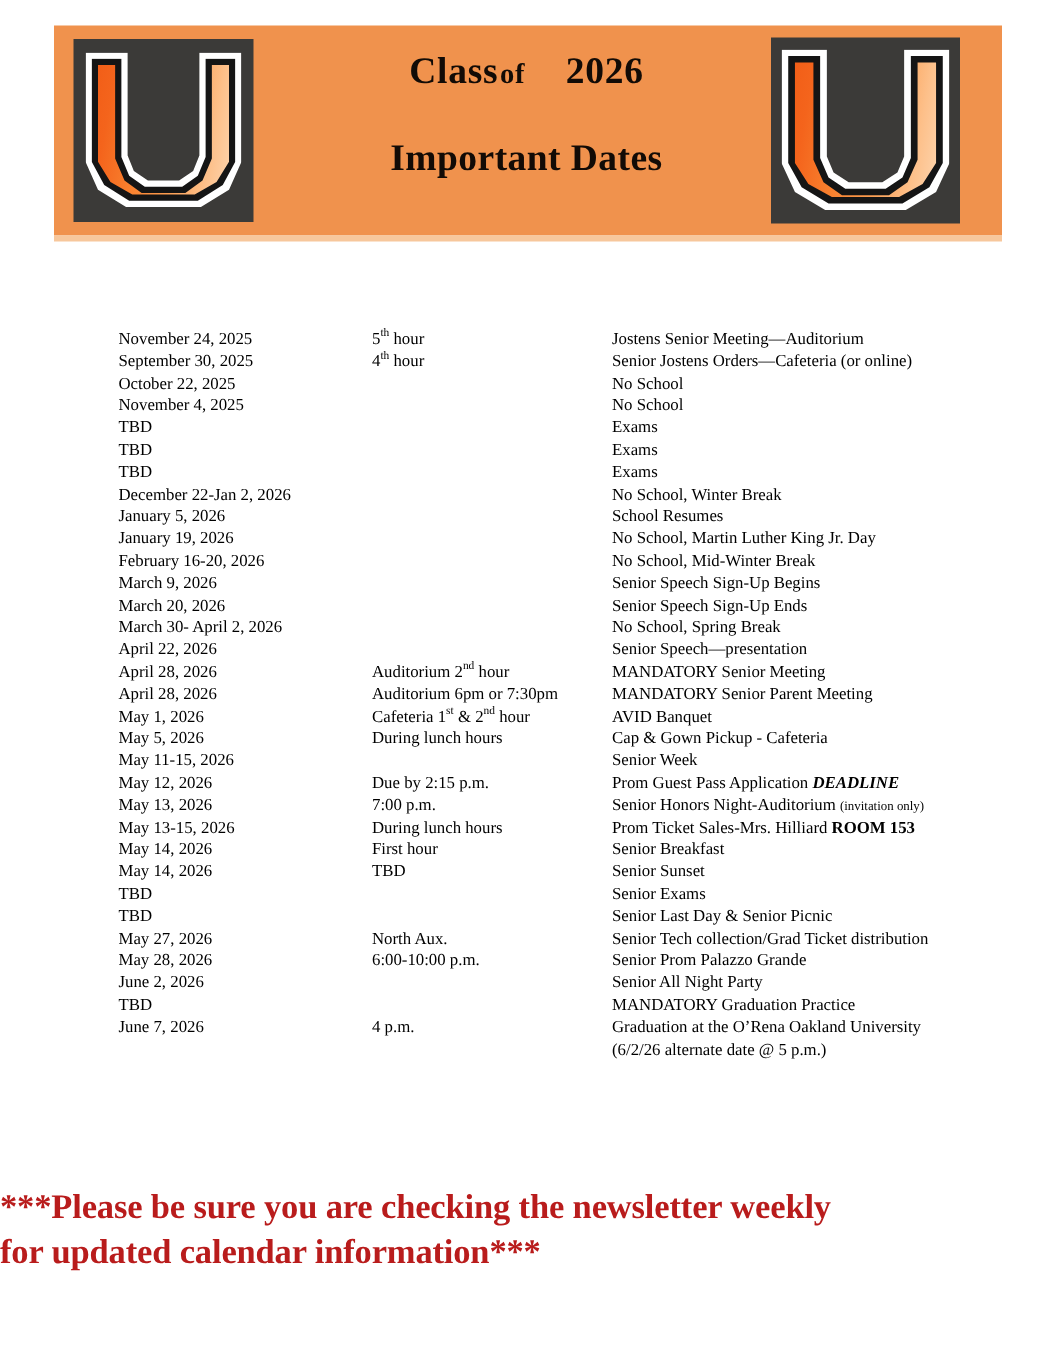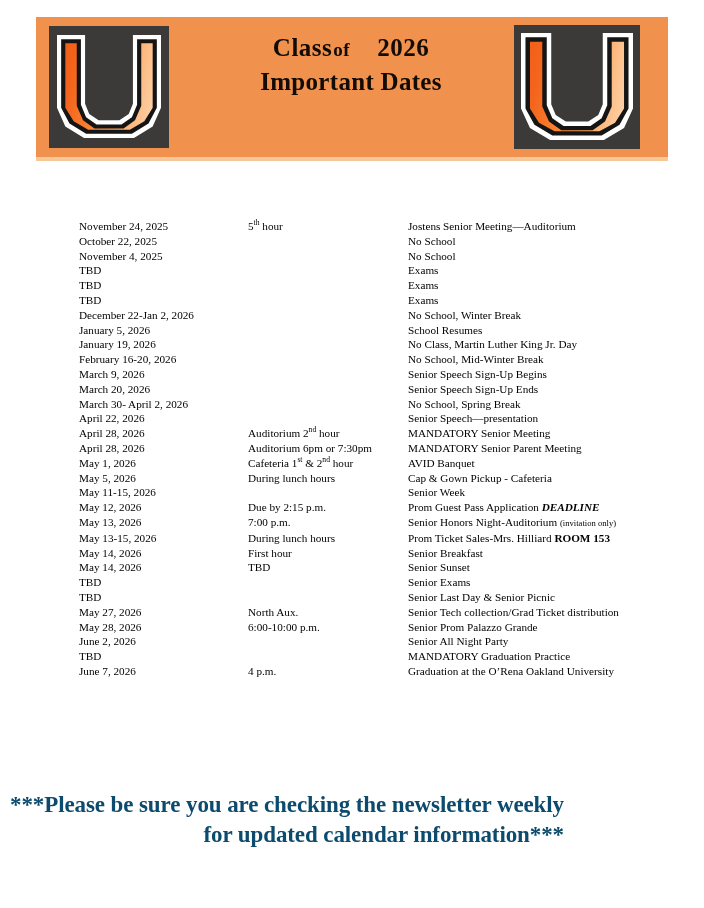--- a/index.html
+++ b/index.html
@@ -104,20 +104,21 @@
   #title-line1 .small-of {
     font-size: 19px;
     font-weight: bold;
     padding: 0 3px 0 1px;
   }
   #title-line1 .year { padding-left: 5px; margin-left: 19px; }
   #title-line2 {
     font-weight: bold;
     font-size: 25px;
     line-height: 30px;
+    margin-top: 24px;
     letter-spacing: 0.3px;
     white-space: nowrap;
   }
 
   
   #schedule {
     position: absolute;
     left: 79px;
     top: 219px;
     width: 600px;
@@ -147,25 +148,25 @@
   }
   .bold { font-weight: bold; }
   .tiny { font-size: 8.6px; margin-top: 20px; }
 
   
   #footer {
     position: absolute;
     left: 0;
     top: 790px;
     width: 564px;
-    text-align: right;
+    text-align: left;
     font-weight: bold;
     font-size: 23px;
     line-height: 30px;
-    color: #0c4a6e;
+    color: #b91c1c;
     letter-spacing: -0.1px;
   }
   #footer .fl2 { display: block; }
 </style>
 </head>
 <body>
 
 <div id="banner">
 
   <div class="logo" id="logo-left">
@@ -198,20 +199,25 @@
       <col class="col-time">
       <col class="col-event">
   </colgroup>
   <tbody id="schedule-body">
       <tr>
         <td>November 24, 2025</td>
         <td>5<sup>th</sup> hour</td>
         <td>Jostens Senior Meeting—Auditorium</td>
       </tr>
       <tr>
+        <td>September 30, 2025</td>
+        <td>4<sup>th</sup> hour</td>
+        <td>Senior Jostens Orders—Cafeteria (or online)</td>
+      </tr>
+      <tr>
         <td>October 22, 2025</td>
         <td></td>
         <td>No School</td>
       </tr>
       <tr>
         <td>November 4, 2025</td>
         <td></td>
         <td>No School</td>
       </tr>
       <tr>
@@ -235,21 +241,21 @@
         <td>No School, Winter Break</td>
       </tr>
       <tr>
         <td>January 5, 2026</td>
         <td></td>
         <td>School Resumes</td>
       </tr>
       <tr>
         <td>January 19, 2026</td>
         <td></td>
-        <td>No Class, Martin Luther King Jr. Day</td>
+        <td>No School, Martin Luther King Jr. Day</td>
       </tr>
       <tr>
         <td>February 16-20, 2026</td>
         <td></td>
         <td>No School, Mid-Winter Break</td>
       </tr>
       <tr>
         <td>March 9, 2026</td>
         <td></td>
         <td>Senior Speech Sign-Up Begins</td>
@@ -346,20 +352,25 @@
       </tr>
       <tr>
         <td>TBD</td>
         <td></td>
         <td>MANDATORY Graduation Practice</td>
       </tr>
       <tr>
         <td>June 7, 2026</td>
         <td>4 p.m.</td>
         <td>Graduation at the O’Rena Oakland University</td>
+      </tr>
+      <tr>
+        <td></td>
+        <td></td>
+        <td>(6/2/26 alternate date @ 5 p.m.)</td>
       </tr>
     </tbody>
 </table>
 
 <div id="footer">
   <span class="fl1">***Please be sure you are checking the newsletter weekly</span>
   <span class="fl2">for updated calendar information***</span>
 </div>
 
 </body></html>

